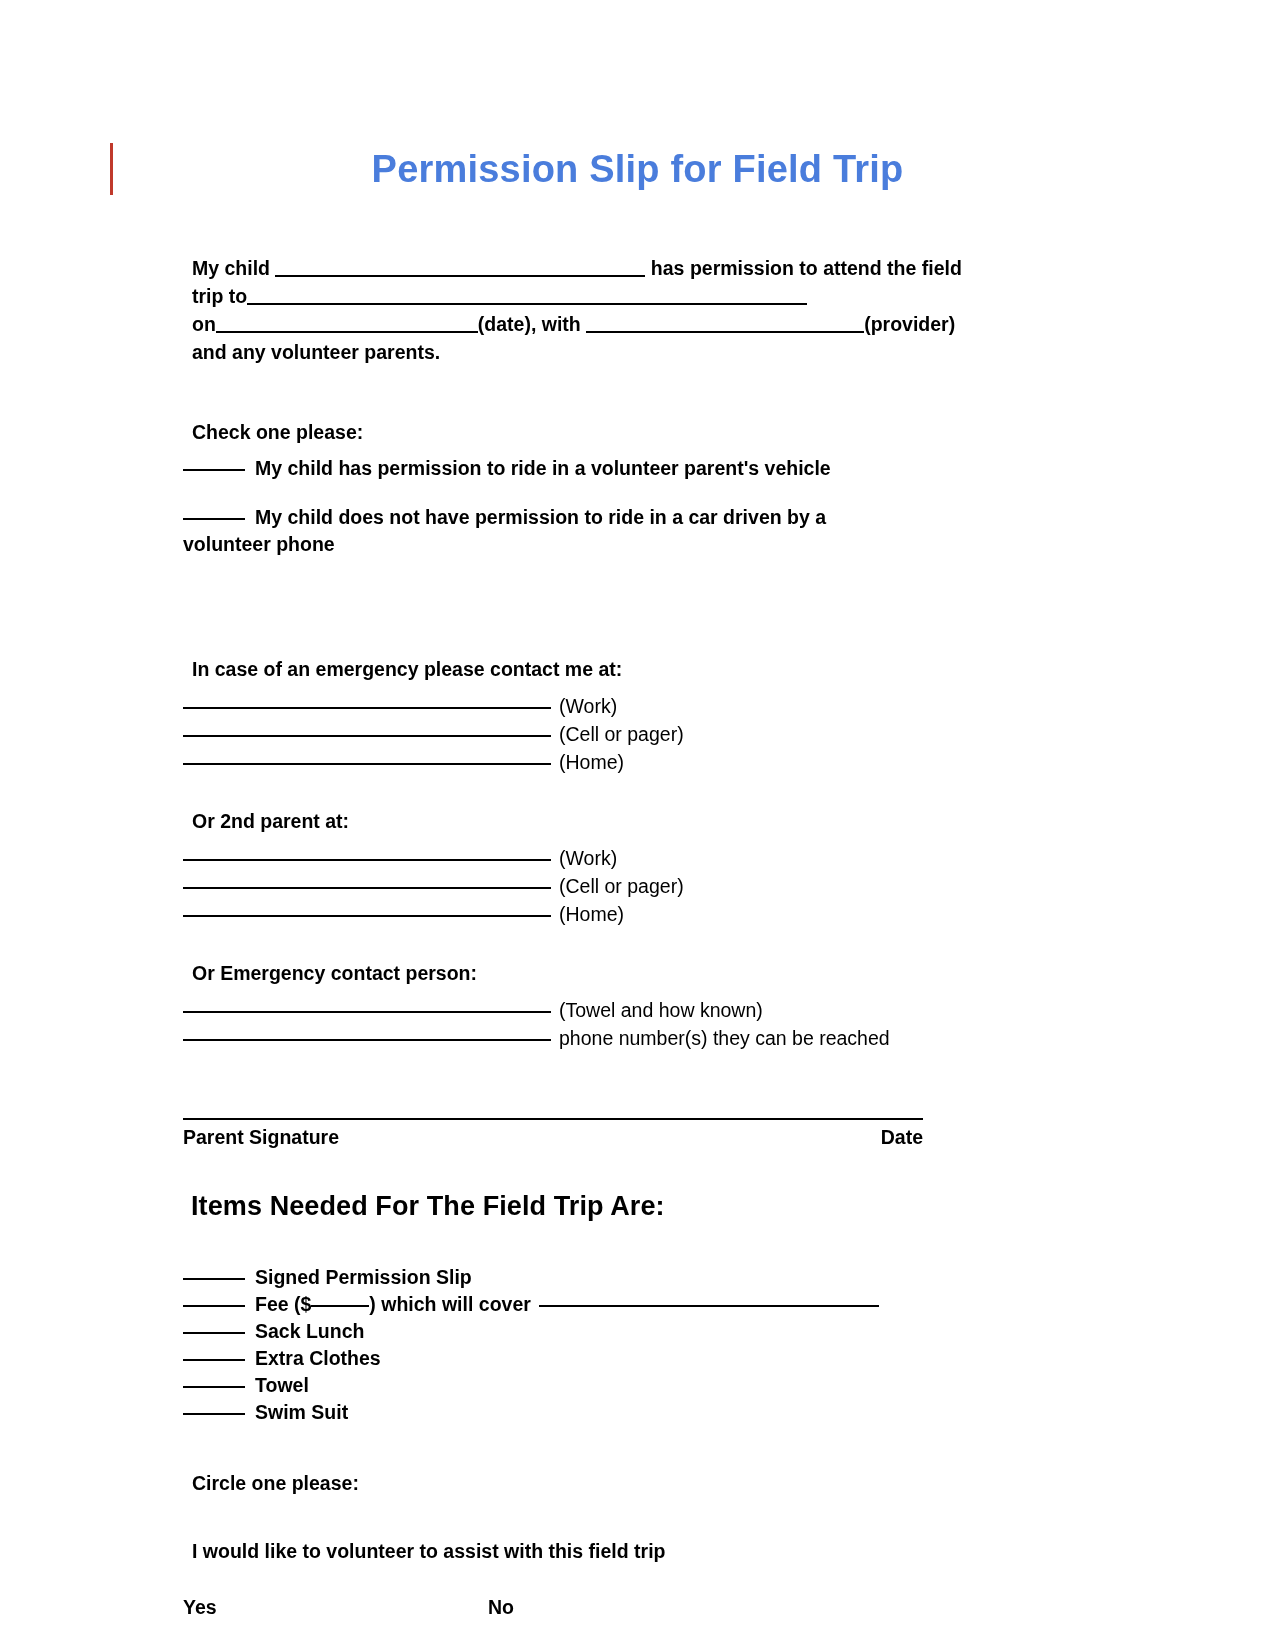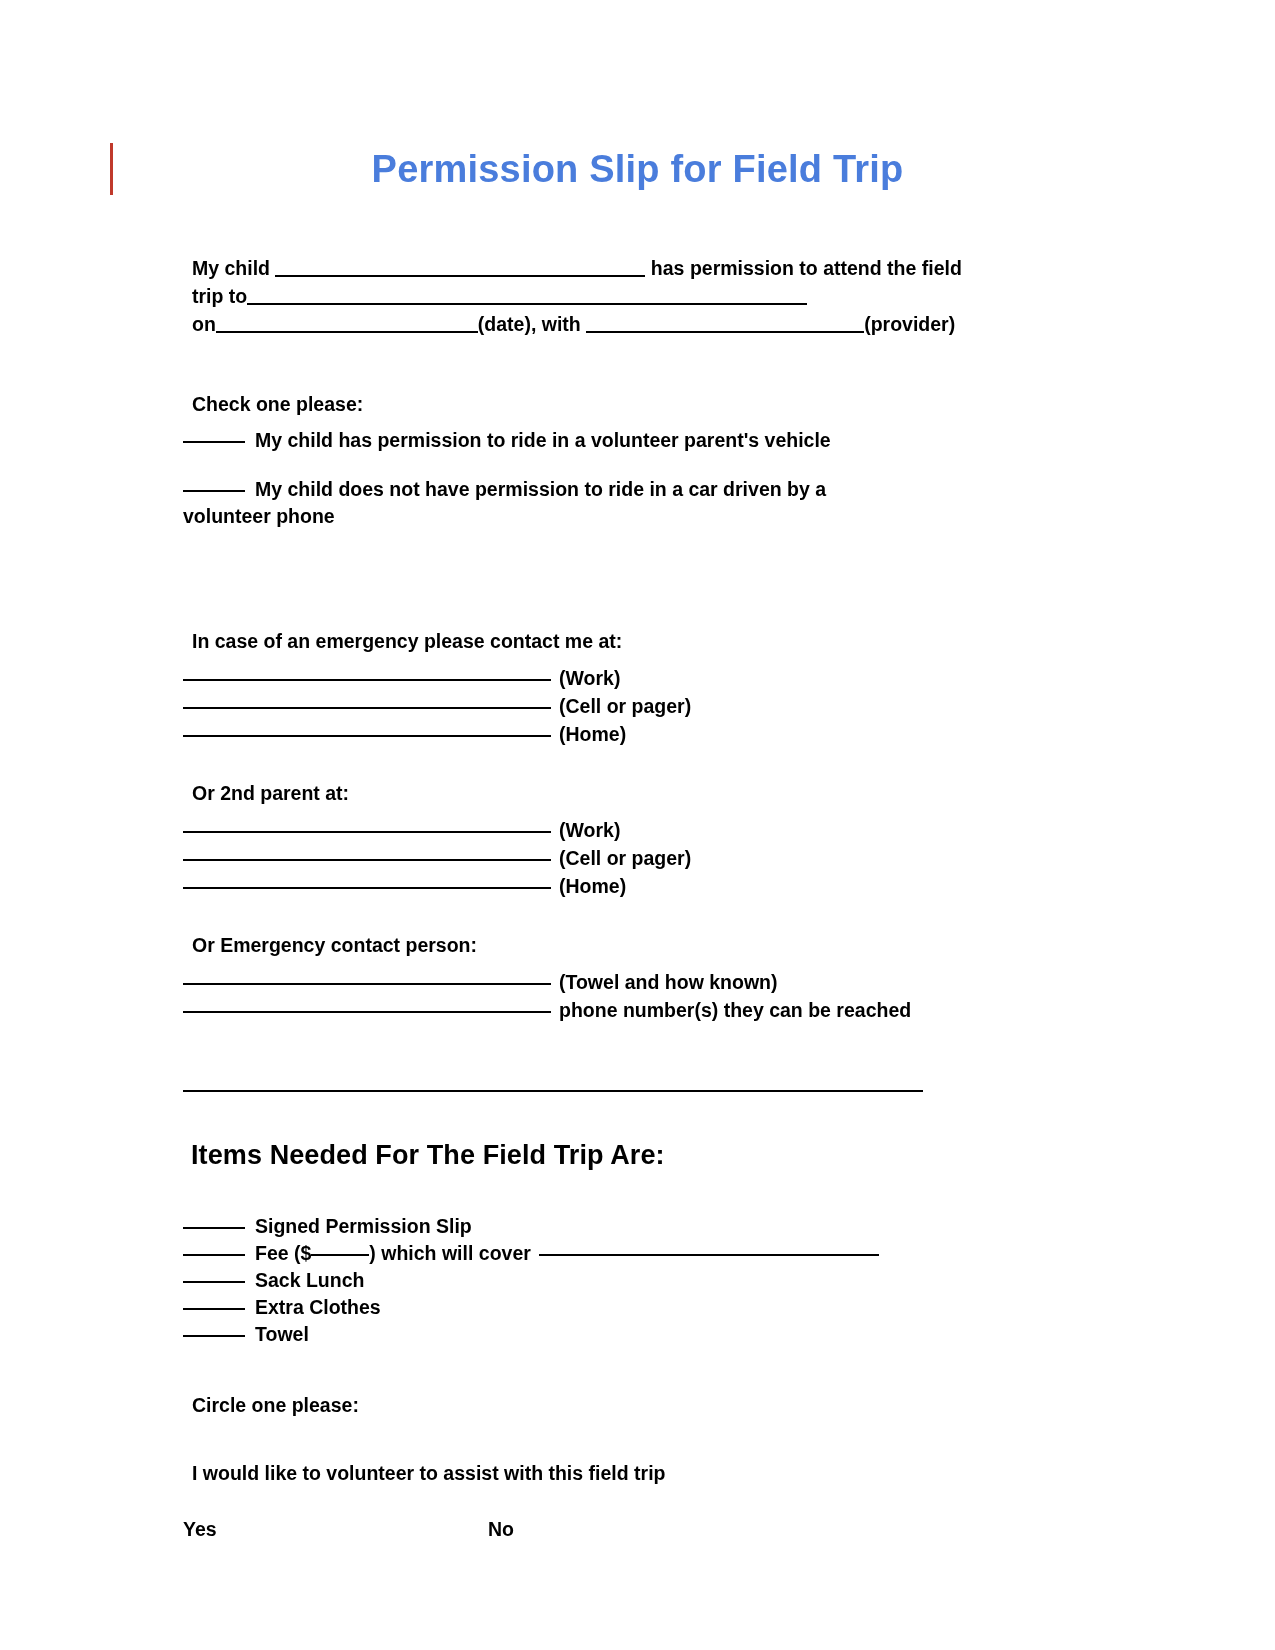--- a/index.html
+++ b/index.html
@@ -60,21 +60,21 @@
   .gap-lg { height: 66px; }
   .gap-xl { height: 88px; }
 
   .line {
     display: inline-block;
     border-bottom: 2.4px solid #000;
     vertical-align: -2px;
   }
   .contact-row {
     font-size: 19.5px;
-    font-weight: bold;
+    font-weight: normal;
     line-height: 28px;
     white-space: nowrap;
   }
   .contact-line {
     display: inline-block;
     width: 368px;
     border-bottom: 2.6px solid #000;
     vertical-align: 4px;
     margin-right: 8px;
   }
@@ -156,20 +156,21 @@
         <span class="line" style="width:370px"></span>
         <span>has permission to attend the field</span>
       </span>
       <span class="blk">
         <span>trip to</span><span class="line" style="width:560px"></span>
       </span>
       <span class="blk">
         <span>on</span><span class="line" style="width:262px"></span><span>(date),  with</span>
         <span class="line" style="width:278px"></span><span>(provider)</span>
       </span>
+      <span class="blk">and any volunteer parents.</span>
     </div>
 
     <div class="gap-md"></div>
 
     <div>
       <div class="para">Check one please:</div>
       <div class="item-line">
         <span class="u5"></span><span>My child has permission to ride in a volunteer parent's vehicle</span>
       </div>
       <div class="gap-sm"></div>
@@ -218,20 +219,24 @@
       </div>
       <div class="contact-row">
         <span class="contact-line"></span><span>phone number(s) they can be reached</span>
       </div>
     </div>
 
     <div class="gap-lg"></div>
 
     <div>
       <div class="sig-line"></div>
+      <div class="sig-row">
+        <span>Parent Signature</span>
+        <span class="date">Date</span>
+      </div>
     </div>
 
     <div class="gap-md"></div>
 
     <div>
       <div class="items-title">Items Needed For The Field Trip Are:</div>
       <div class="gap-md"></div>
 
       <div class="item-line">
         <span class="u5"></span><span>Signed Permission Slip</span>
@@ -240,20 +245,23 @@
         <span class="u5"></span><span>Fee ($</span><span class="u-small"></span><span>)  which will cover</span><span class="u-cover"></span>
       </div>
       <div class="item-line">
         <span class="u5"></span><span>Sack Lunch</span>
       </div>
       <div class="item-line">
         <span class="u5"></span><span>Extra Clothes</span>
       </div>
       <div class="item-line">
         <span class="u5"></span><span>Towel</span>
+      </div>
+      <div class="item-line">
+        <span class="u5"></span><span>Swim Suit</span>
       </div>
     </div>
 
     <div class="gap-md"></div>
 
     <div>
       <div class="para">Circle one please:</div>
       <div class="gap-sm"></div>
       <div class="para">I would like to volunteer to assist with this field trip</div>
       <div class="gap-sm"></div>

